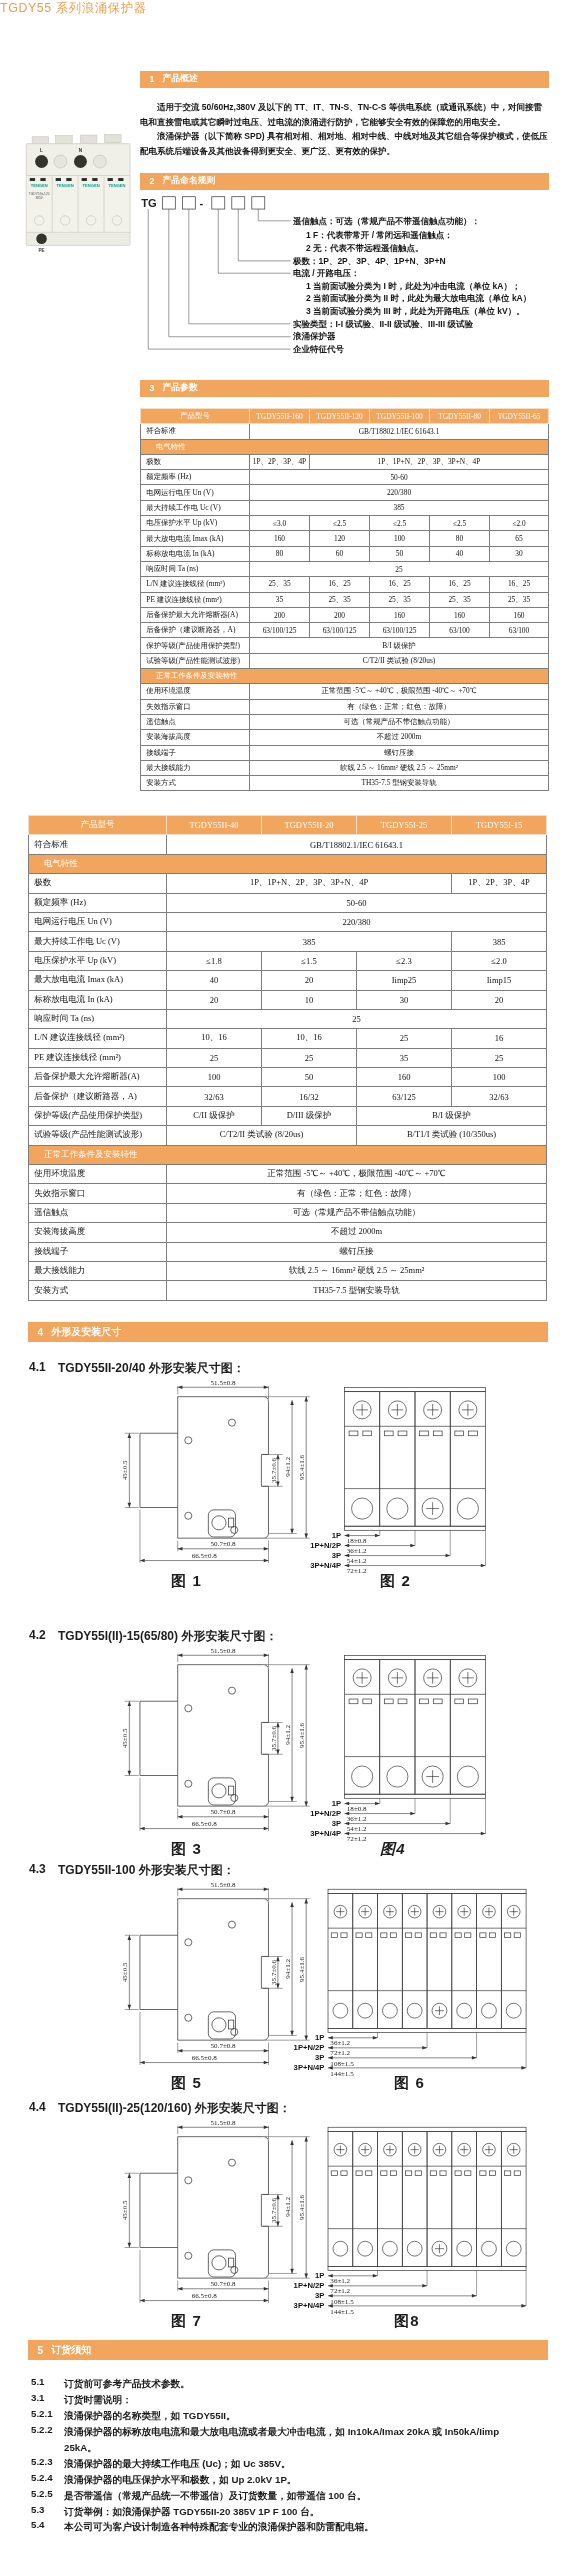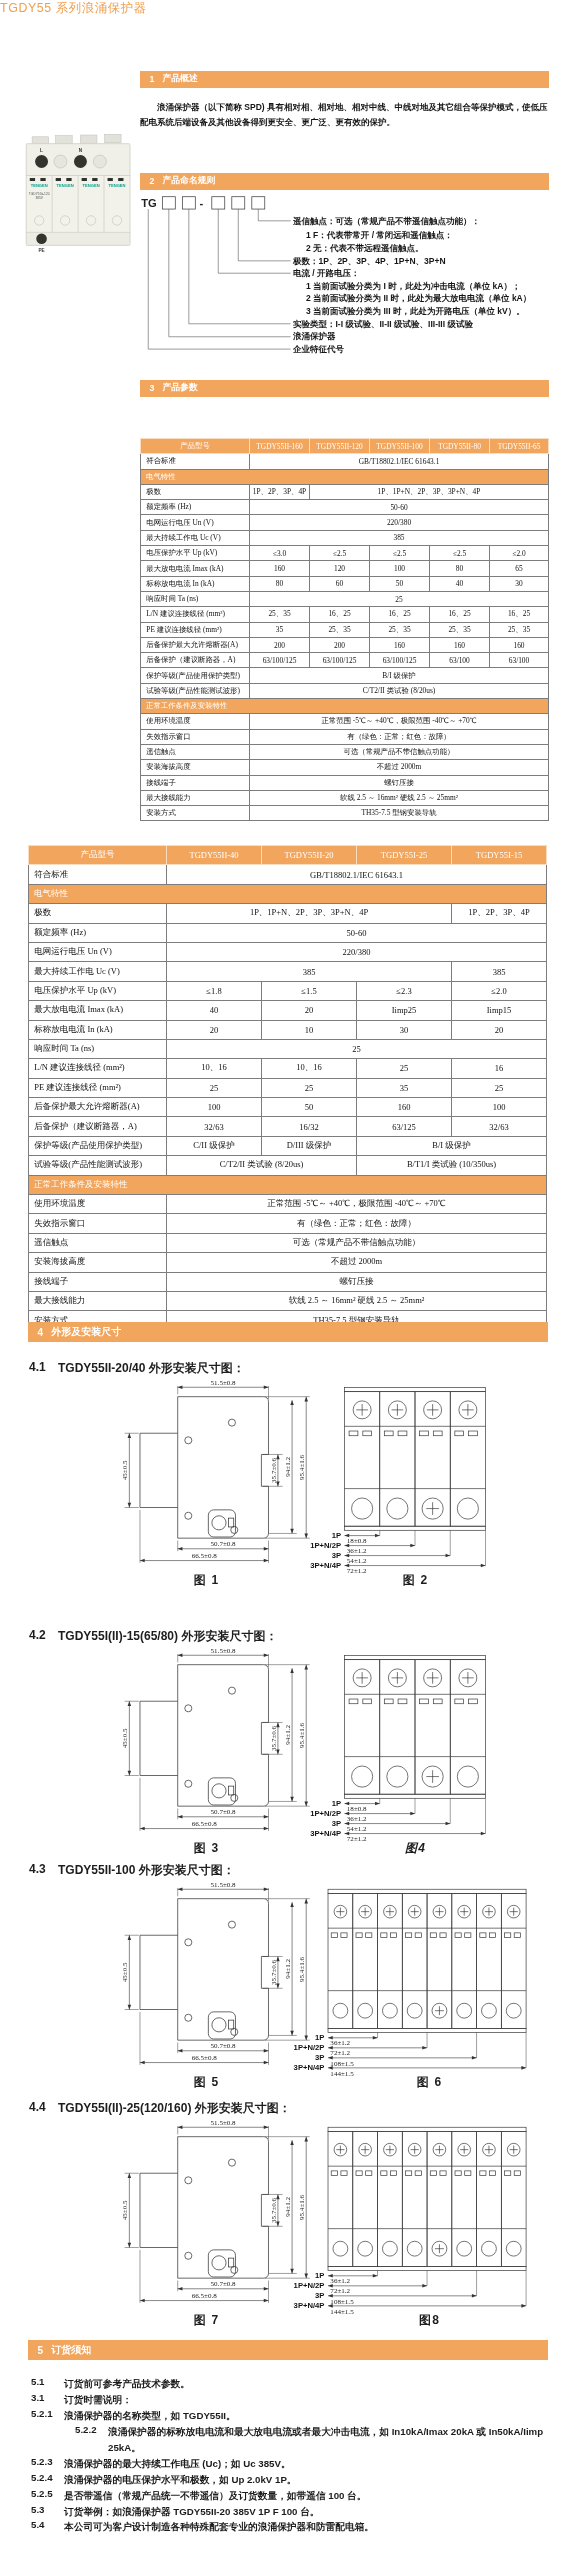--- a/index.html
+++ b/index.html
@@ -11,33 +11,33 @@
   .banner .bno{padding-left:9.4px;}
   .banner .blabel{padding-left:8.2px;}
   .b1,.b2,.b3{left:140px;width:409px;height:16.5px;font-size:8.8px;}
   .b4,.b5{left:28px;width:520px;height:20px;font-size:10px;}
   .b1{top:71px}.b2{top:173px}.b3{top:380px}.b4{top:1322px}.b5{top:2340px}
   .para{left:140px;top:100px;width:410px;font-size:8.5px;line-height:14.7px;font-weight:600;color:#161616;}
   .para p{margin:0;text-indent:2em;}
   
   .nlabel{position:absolute;font-size:8.5px;font-weight:600;color:#161616;white-space:nowrap;}
   
-  table{border-collapse:collapse;table-layout:fixed;font-family:"Liberation Serif",serif;color:#111;margin-top:30px;}
+  table{border-collapse:collapse;table-layout:fixed;font-family:"Liberation Serif",serif;color:#111;}
   #table1{left:140px;top:408px;font-size:7.4px;}
   #table2{left:28px;top:815px;font-size:8.5px;}
   #table1,#table2{position:absolute;border:1.2px solid #6e6e6e;}
   td,th{border:0.6px solid #7d7d7d;text-align:center;padding:0 1.2px;overflow:hidden;}
   th{background:#F2A55C;color:#fff;font-weight:normal;border:0.6px solid #f7ddc2;}
   td.lbl{text-align:left;padding-left:5.3px;}
-  tr.sec td{background:#F2A55C;color:#fff;text-align:left;padding-left:5px;}
+  tr.sec td{background:#F2A55C;color:#fff;text-align:left;padding-left:15px;}
   #table1 tr{height:15.3px;} #table2 tr{height:19.4px;}
   
   .fh{position:absolute;left:29px;font-size:12px;font-weight:bold;color:#1d1d1d;display:flex;}
   .fh .fno{width:29px;flex:none;}
-  .fcap{position:absolute;width:71px;text-align:center;font-size:12px;font-weight:bold;color:#1d1d1d;letter-spacing:1.2px;}
+  .fcap{position:absolute;width:71px;font-size:15px;font-weight:bold;color:#1d1d1d;letter-spacing:1.2px;}
   .dim{font-family:"Liberation Serif",serif;font-size:12px;fill:#1c1c1c;}
   .plbl{font-family:"Liberation Sans",sans-serif;font-weight:bold;font-size:13px;fill:#111;}
   svg{position:absolute;overflow:visible;}
   
   .oitem{position:absolute;left:31px;display:flex;font-size:9.7px;font-weight:600;color:#1c1c1c;}
   .oitem .ono{width:33px;flex:none;}
   .oitem .otxt{width:455px;line-height:16px;}
 </style>
 </head>
 <body>
@@ -86,20 +86,21 @@
   <rect x="12" y="182" width="176" height="22" fill="#ECECE5" stroke="#cfcfc7"></rect>
   <circle cx="38" cy="193" r="9" fill="#34342F"></circle>
   <text x="38" y="216" font-size="8" font-weight="bold" fill="#333" text-anchor="middle">PE</text>
 </svg>
 
 <div class="banner b1">
   <span class="bno">1</span>
   <span class="blabel">产品概述</span>
 </div>
 <div class="abs para">
+  <p>适用于交流 50/60Hz,380V 及以下的 TT、IT、TN-S、TN-C-S 等供电系统（或通讯系统）中，对间接雷电和直接雷电或其它瞬时过电压、过电流的浪涌进行防护，它能够安全有效的保障您的用电安全。</p>
   <p>浪涌保护器（以下简称 SPD) 具有相对相、相对地、相对中线、中线对地及其它组合等保护模式，使低压配电系统后端设备及其他设备得到更安全、更广泛、更有效的保护。</p>
 </div>
 
 <div class="banner b2">
   <span class="bno">2</span>
   <span class="blabel">产品命名规则</span>
 </div>
 <svg id="naming-svg" style="left:140px;top:193px;" width="153" height="171" viewBox="0 0 260 290">
     <g font-family="Liberation Sans,sans-serif">
       <text x="2" y="23" font-size="19" font-weight="bold" fill="#222">TG</text>
@@ -1026,21 +1027,21 @@
       <span class="otxt">订货前可参考产品技术参数。</span>
     </div>
     <div class="oitem" style="top: 2392px;">
       <span class="ono">3.1</span>
       <span class="otxt">订货时需说明：</span>
     </div>
     <div class="oitem" style="top: 2408px;">
       <span class="ono">5.2.1</span>
       <span class="otxt">浪涌保护器的名称类型，如 TGDY55II。</span>
     </div>
-    <div class="oitem" style="top: 2424px; margin-left: 44px;">
+    <div class="oitem" style="top: 2424px;">
       <span class="ono">5.2.2</span>
       <span class="otxt">浪涌保护器的标称放电电流和最大放电电流或者最大冲击电流，如 In10kA/Imax 20kA 或 In50kA/Iimp 25kA。</span>
     </div>
     <div class="oitem" style="top: 2456px;">
       <span class="ono">5.2.3</span>
       <span class="otxt">浪涌保护器的最大持续工作电压 (Uc)；如 Uc 385V。</span>
     </div>
     <div class="oitem" style="top: 2472px;">
       <span class="ono">5.2.4</span>
       <span class="otxt">浪涌保护器的电压保护水平和极数，如 Up 2.0kV 1P。</span>

